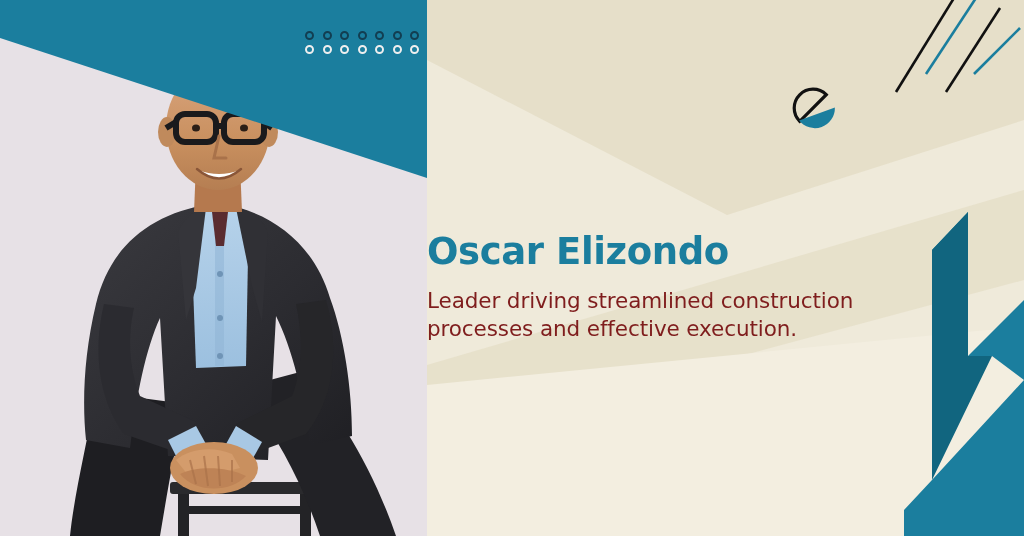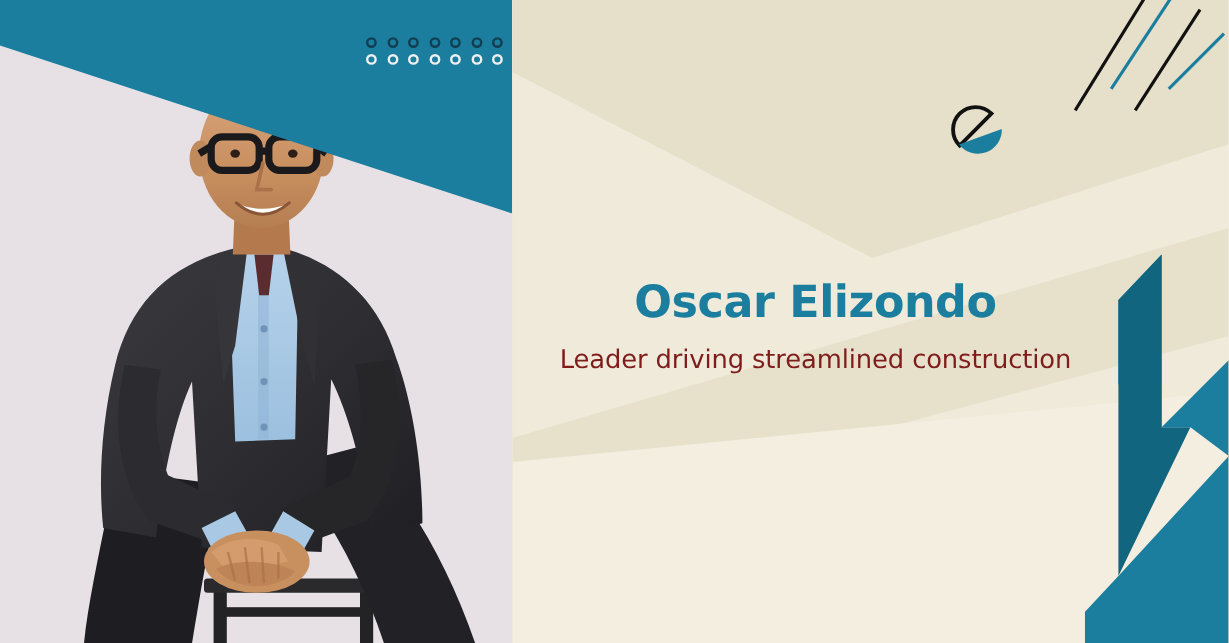--- a/index.html
+++ b/index.html
@@ -63,22 +63,22 @@
   #logo-mark{position:absolute;left:786px;top:82px;width:56px;height:60px;}
 
   
   #line-decor{position:absolute;right:0;top:0;width:130px;height:95px;}
 
   
   #geo-shapes{position:absolute;right:0;top:150px;width:120px;height:386px;}
 
   
   #text-block{
-    position:absolute;left:402px;top:232px;width:555px;
-    text-align:center;
+    position:absolute;left:427px;top:232px;width:555px;
+    text-align:left;
   }
   #person-name{
     margin:0;
     font-family:"DejaVu Sans", sans-serif;
     font-size:37px;font-weight:bold;
     letter-spacing:-0.4px;
     color:#1B7E9E;
     line-height:1.1;
   }
   #person-tagline{
@@ -239,16 +239,17 @@
       <polygon points="28,100 28,330 88,206 64,206 64,62" fill="#11657F"></polygon>
       <polygon points="28,330 120,230 120,386 0,386 0,360" fill="#1B7E9E"></polygon>
       <polygon points="64,206 120,150 120,230 88,206" fill="#1B7E9E"></polygon>
     </svg>
   </div>
 
   <div id="text-block">
     <h1 id="person-name">Oscar Elizondo</h1>
     <p id="person-tagline">
       <span>Leader driving streamlined construction</span><br>
+      <span>processes and effective execution.</span>
     </p>
   </div>
 
 </div>
 
 </body></html>

